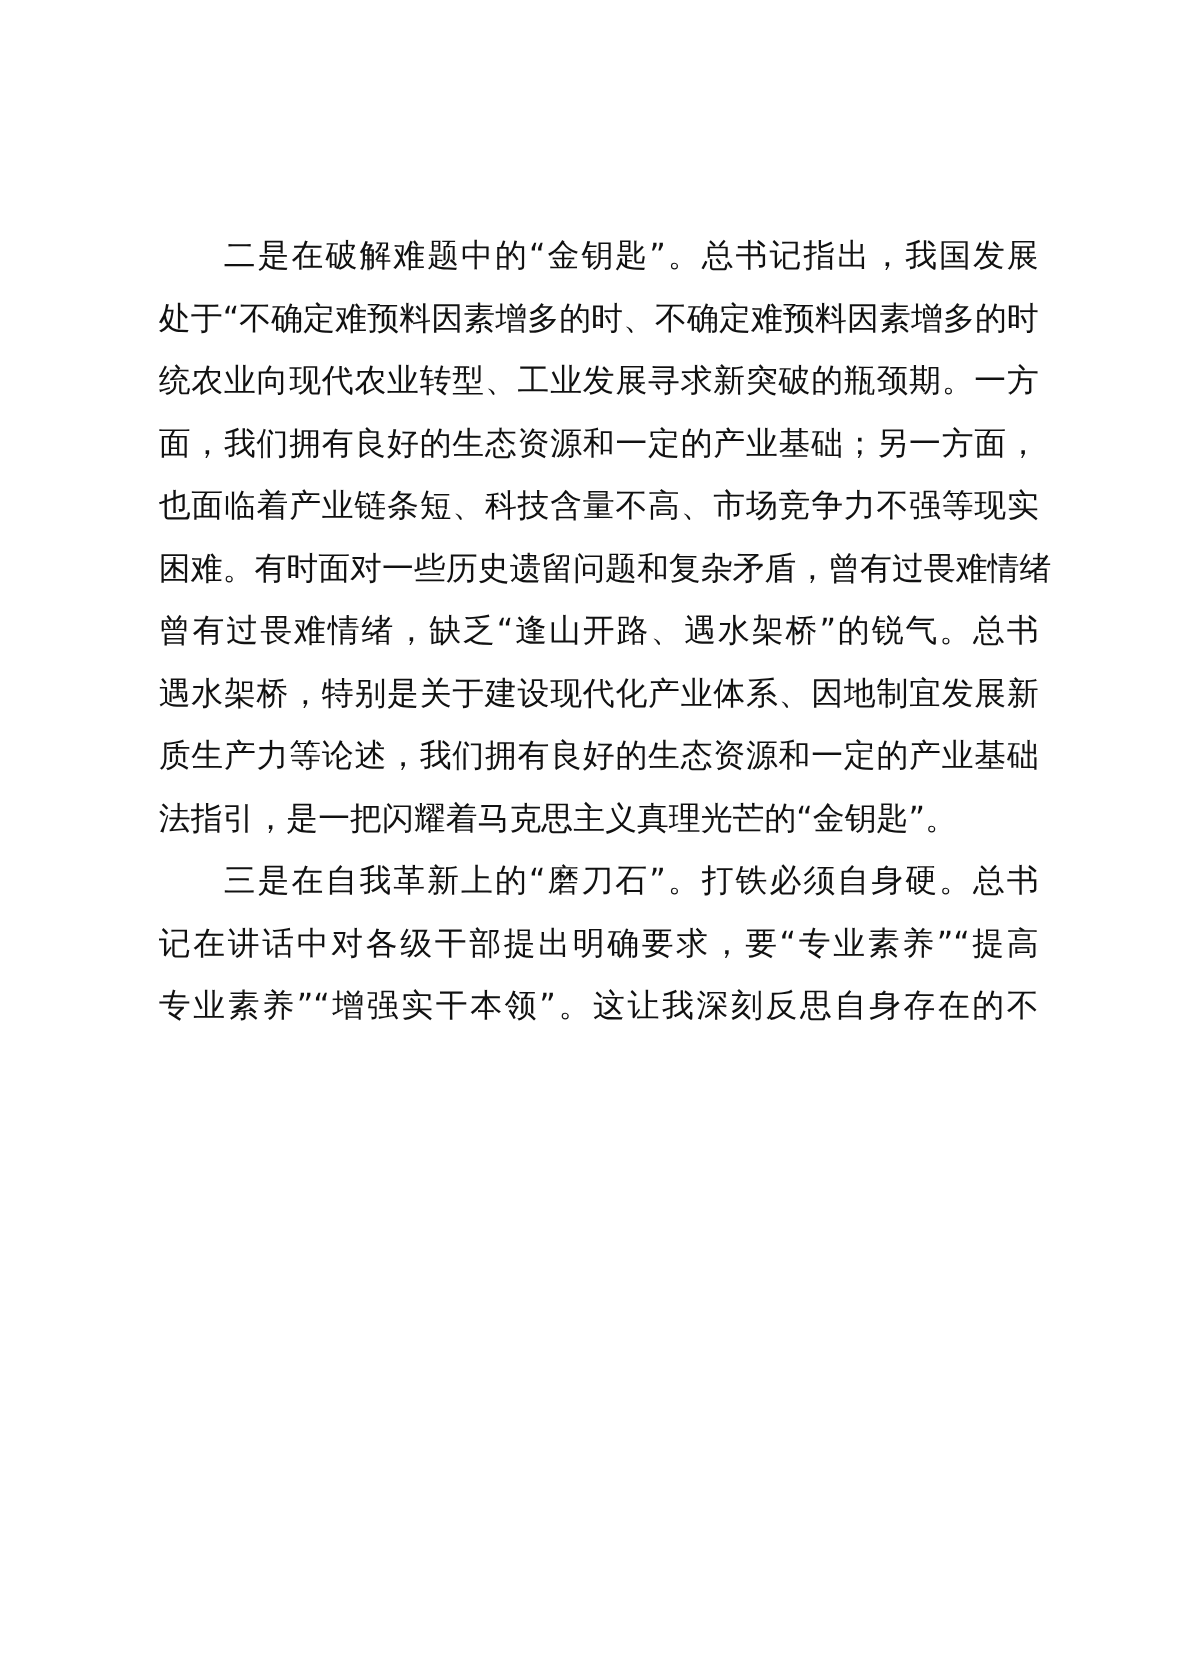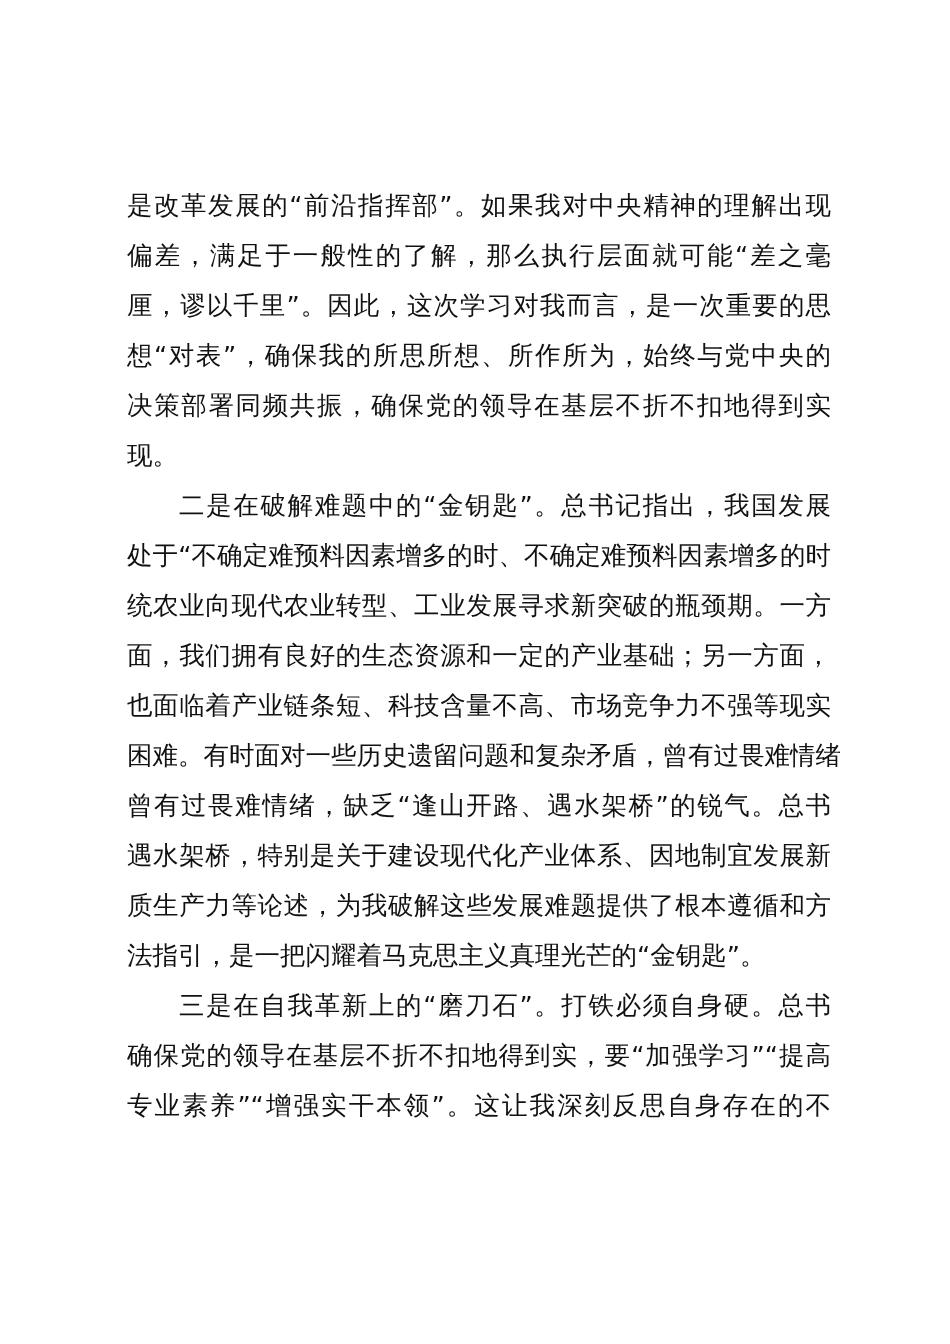--- a/index.html
+++ b/index.html
@@ -35,41 +35,33 @@
   }
   .line.indent {
     padding-left: 52px;
   }
 </style>
 </head>
 <body>
 
 <div class="page">
 
-  <div class="paragraph">
-    <div class="line">是改革发展的“前沿指挥部”。如果我对中央精神的理解出现</div>
-    <div class="line">偏差，满足于一般性的了解，那么执行层面就可能“差之毫</div>
-    <div class="line">厘，谬以千里”。因此，这次学习对我而言，是一次重要的思</div>
-    <div class="line">想“对表”，确保我的所思所想、所作所为，始终与党中央的</div>
-    <div class="line">决策部署同频共振，确保党的领导在基层不折不扣地得到实</div>
-    <div class="line last">现。</div>
-  </div>
 
   <div class="paragraph">
     <div class="line indent">二是在破解难题中的“金钥匙”。总书记指出，我国发展</div>
     <div class="line">处于“不确定难预料因素增多的时、不确定难预料因素增多的时</div>
     <div class="line">统农业向现代农业转型、工业发展寻求新突破的瓶颈期。一方</div>
     <div class="line">面，我们拥有良好的生态资源和一定的产业基础；另一方面，</div>
     <div class="line">也面临着产业链条短、科技含量不高、市场竞争力不强等现实</div>
     <div class="line">困难。有时面对一些历史遗留问题和复杂矛盾，曾有过畏难情绪</div>
     <div class="line">曾有过畏难情绪，缺乏“逢山开路、遇水架桥”的锐气。总书</div>
     <div class="line">遇水架桥，特别是关于建设现代化产业体系、因地制宜发展新</div>
-    <div class="line">质生产力等论述，为我破解这些发展难题提供了根本遵循和方</div>
+    <div class="line">质生产力等论述，我们拥有良好的生态资源和一定的产业基础</div>
     <div class="line last">法指引，是一把闪耀着马克思主义真理光芒的“金钥匙”。</div>
   </div>
 
   <div class="paragraph">
     <div class="line indent">三是在自我革新上的“磨刀石”。打铁必须自身硬。总书</div>
-    <div class="line">确保党的领导在基层不折不扣地得到实，要“加强学习”“提高</div>
+    <div class="line">记在讲话中对各级干部提出明确要求，要“专业素养”“提高</div>
     <div class="line">专业素养”“增强实干本领”。这让我深刻反思自身存在的不</div>
   </div>
 
 </div>
 
 </body></html>

